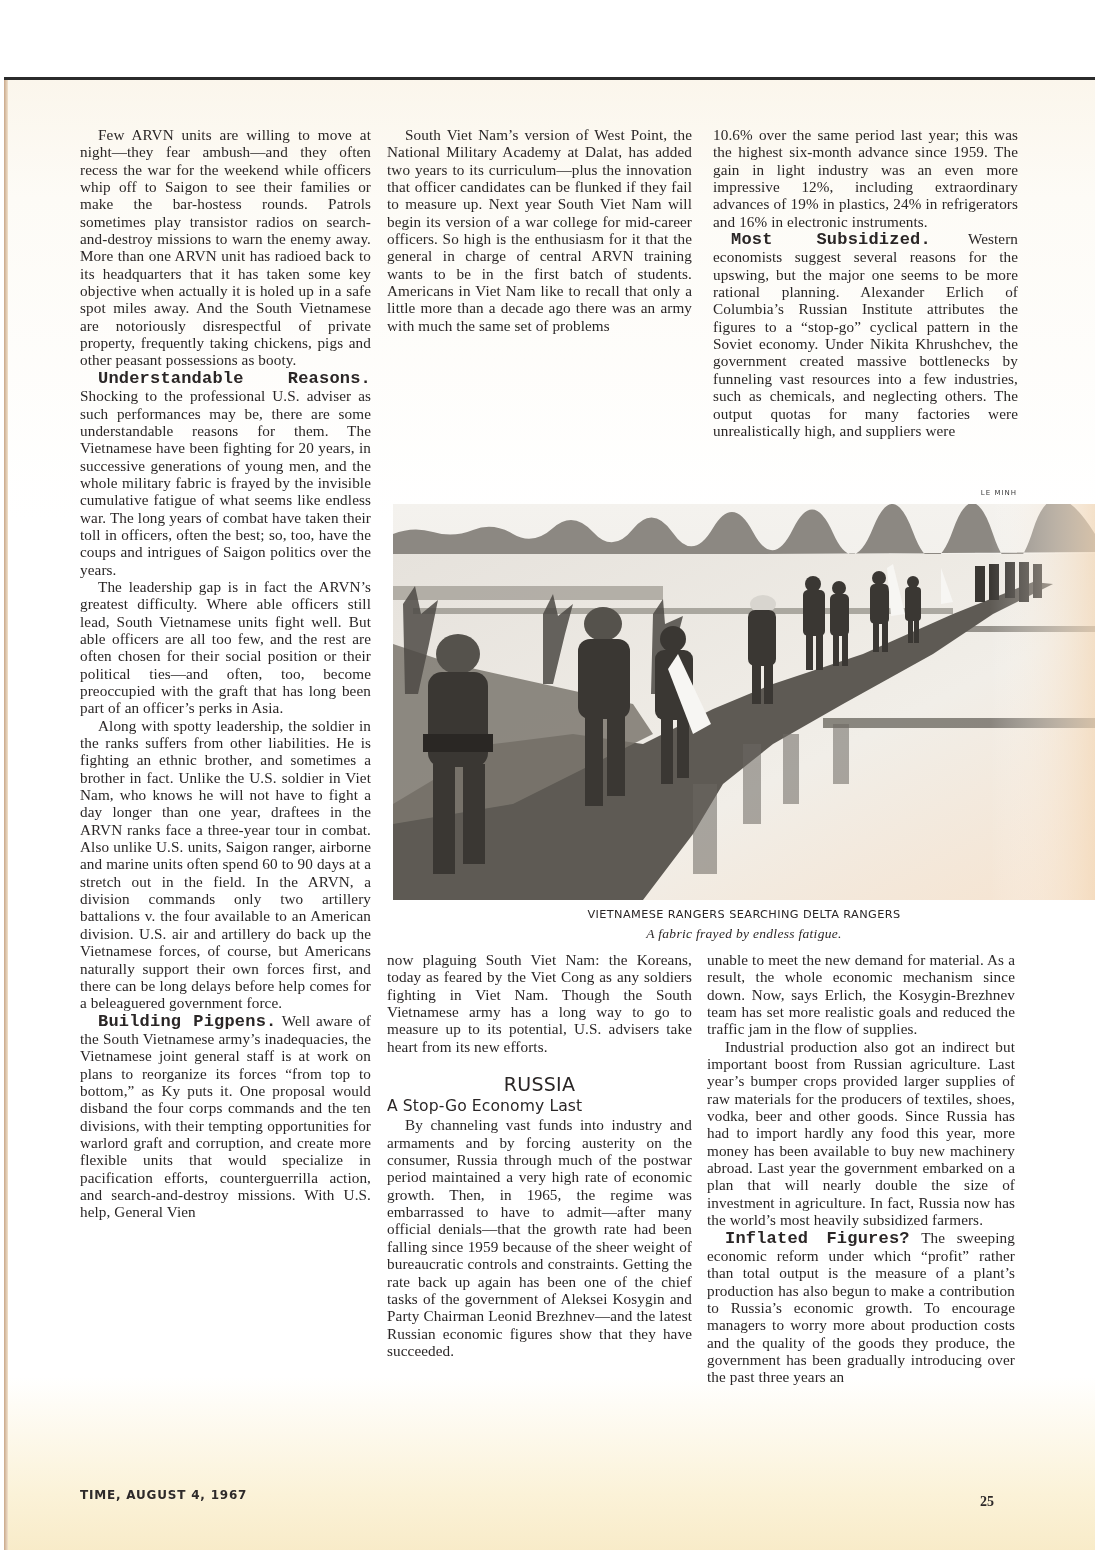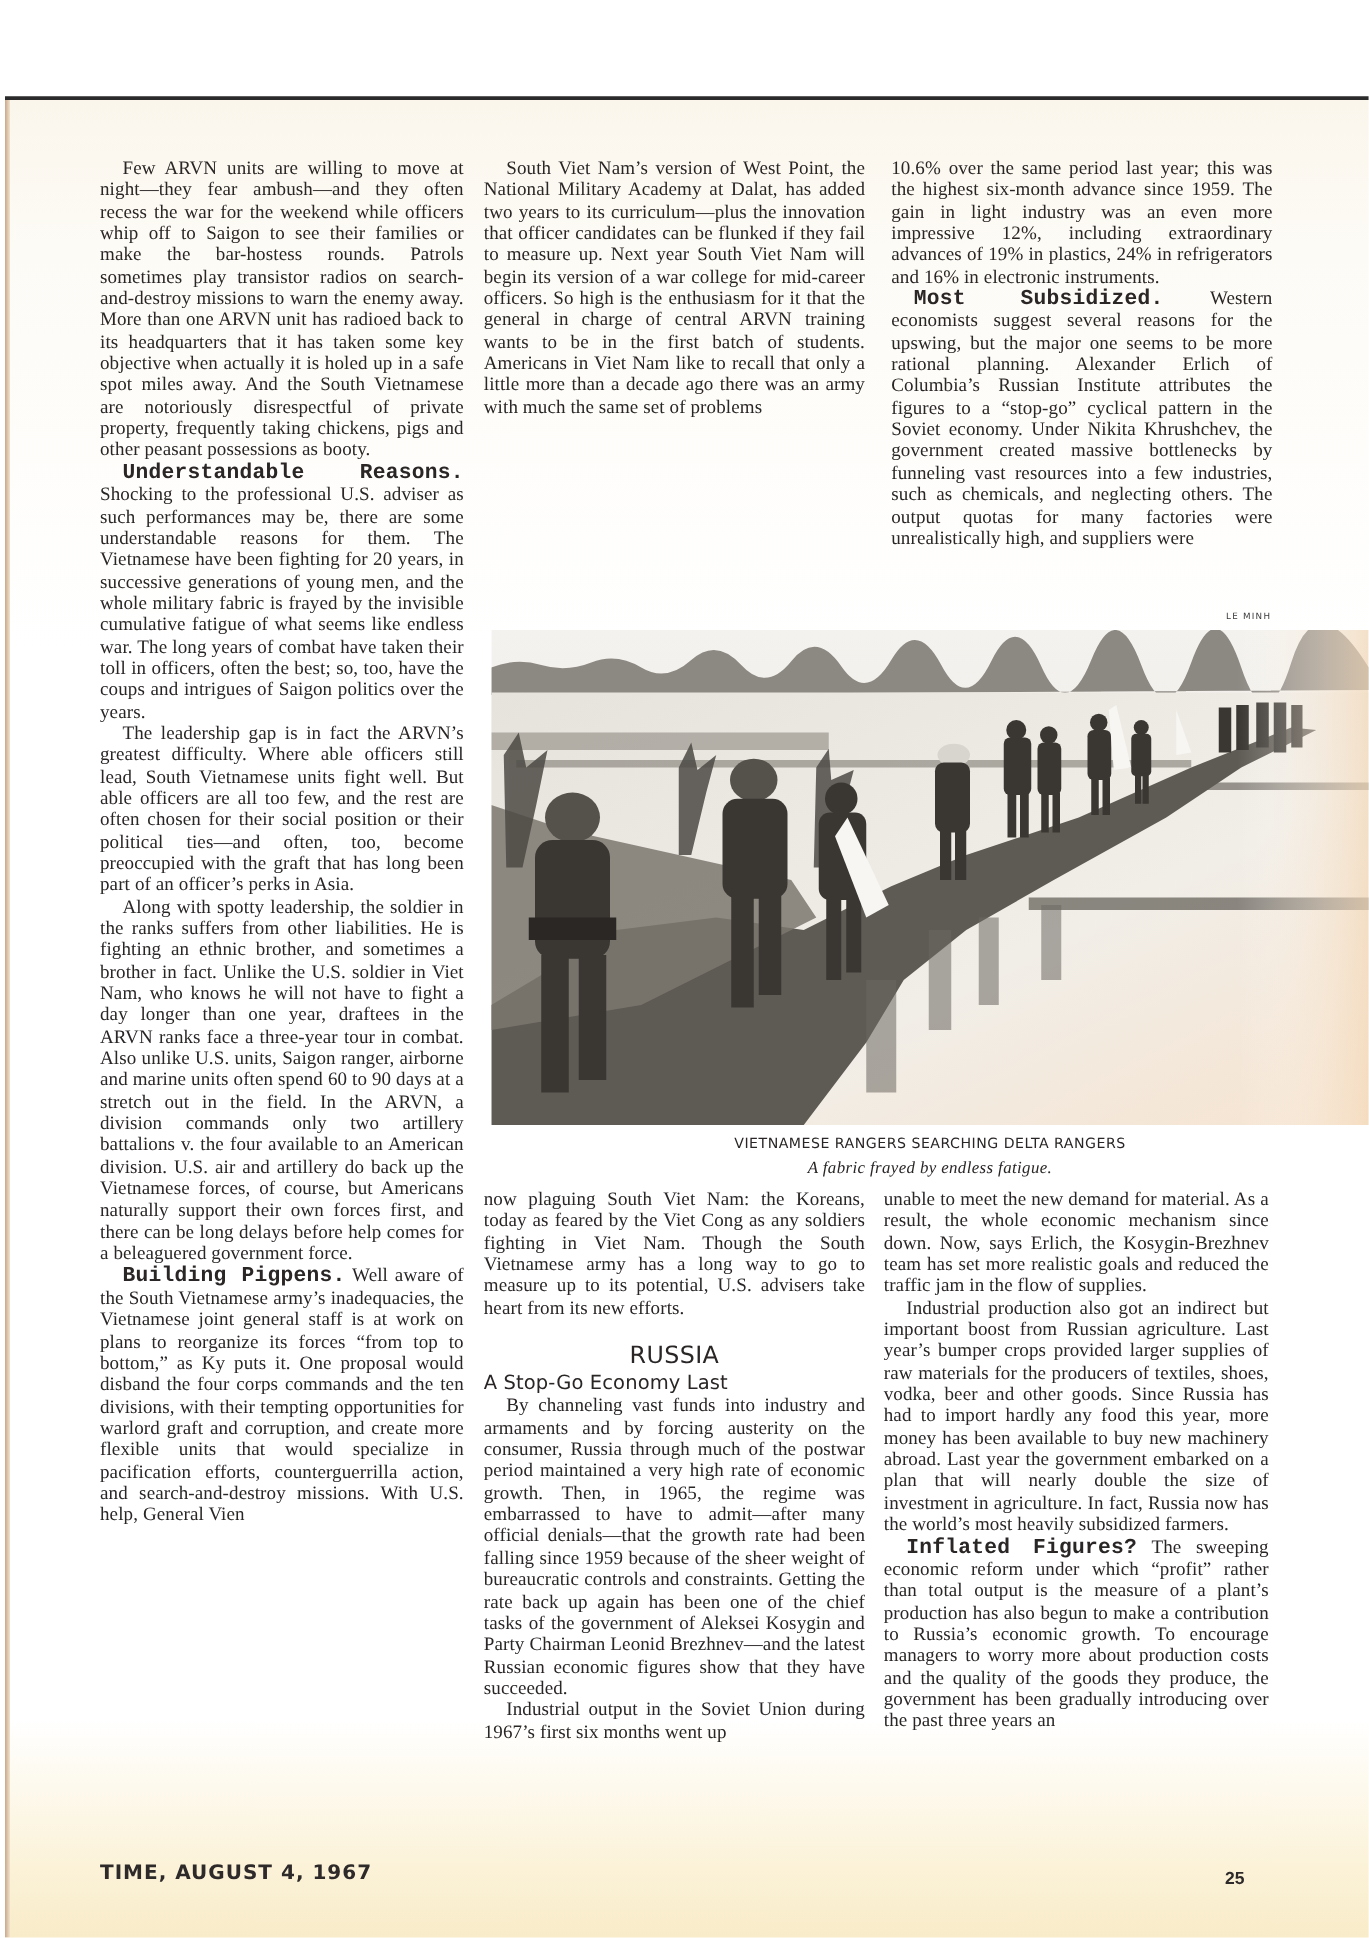--- a/index.html
+++ b/index.html
@@ -55,26 +55,26 @@
   .section-head {
     text-align: center; font-family: "DejaVu Sans", sans-serif; font-size: 19px;
     margin: 21px 0 4px 0; letter-spacing: 0.3px; color: #2a2626;
   }
   .headline {
     font-family: "DejaVu Sans", sans-serif; font-size: 15.6px; margin: 0 0 0 0;
     color: #2a2626; line-height: 19px;
   }
   .footer-left {
     position: absolute; left: 80px; top: 1488px;
-    font-family: "DejaVu Sans", sans-serif; font-weight: bold; font-size: 16px;
+    font-family: "DejaVu Sans", sans-serif; font-weight: bold; font-size: 12px;
     letter-spacing: 0.8px; color: #2e2a2a;
   }
   .folio {
     position: absolute; left: 980px; top: 1494px;
-    font-family: Liberation Sans, sans-serif; font-weight: bold; font-size: 14px;
+    font-family: Liberation Serif, serif; font-weight: bold; font-size: 14px;
     color: #2e2a2a;
   }
 </style>
 </head>
 <body>
 
 <div class="page"></div>
 <div class="page-edge"></div>
 
 <div class="col" id="col1">
@@ -208,21 +208,20 @@
 </div>
 
 <div class="caption-title">VIETNAMESE RANGERS SEARCHING DELTA RANGERS</div>
 <div class="caption-sub">A fabric frayed by endless fatigue.</div>
 
 <div class="col" id="col2b">
   <p class="noindent"><span>now plaguing South Viet Nam: the Koreans, today as feared by the Viet Cong as any soldiers fighting in Viet Nam. Though the South Vietnamese army has a long way to go to measure up to its potential, U.S. advisers take heart from its new efforts.</span></p>
   <div class="section-head">RUSSIA</div>
   <div class="headline">A Stop-Go Economy Last</div>
   <p><span>By channeling vast funds into industry and armaments and by forcing austerity on the consumer, Russia through much of the postwar period maintained a very high rate of economic growth. Then, in 1965, the regime was embarrassed to have to admit—after many official denials—that the growth rate had been falling since 1959 because of the sheer weight of bureaucratic controls and constraints. Getting the rate back up again has been one of the chief tasks of the government of Aleksei Kosygin and Party Chairman Leonid Brezhnev—and the latest Russian economic figures show that they have succeeded.</span></p>
-  <p><span>Industrial output in the Soviet Union during 1967’s first six months went up</span></p>
 </div>
 
 <div class="col" id="col3b">
   <p class="noindent"><span>unable to meet the new demand for material. As a result, the whole economic mechanism since down. Now, says Erlich, the Kosygin-Brezhnev team has set more realistic goals and reduced the traffic jam in the flow of supplies.</span></p>
   <p><span>Industrial production also got an indirect but important boost from Russian agriculture. Last year’s bumper crops provided larger supplies of raw materials for the producers of textiles, shoes, vodka, beer and other goods. Since Russia has had to import hardly any food this year, more money has been available to buy new machinery abroad. Last year the government embarked on a plan that will nearly double the size of investment in agriculture. In fact, Russia now has the world’s most heavily subsidized farmers.</span></p>
   <p><span class="sub">Inflated Figures?</span><span> The sweeping economic reform under which “profit” rather than total output is the measure of a plant’s production has also begun to make a contribution to Russia’s economic growth. To encourage managers to worry more about production costs and the quality of the goods they produce, the government has been gradually introducing over the past three years an</span></p>
 </div>
 
 <div class="footer-left">TIME, AUGUST 4, 1967</div>
 <div class="folio">25</div>

